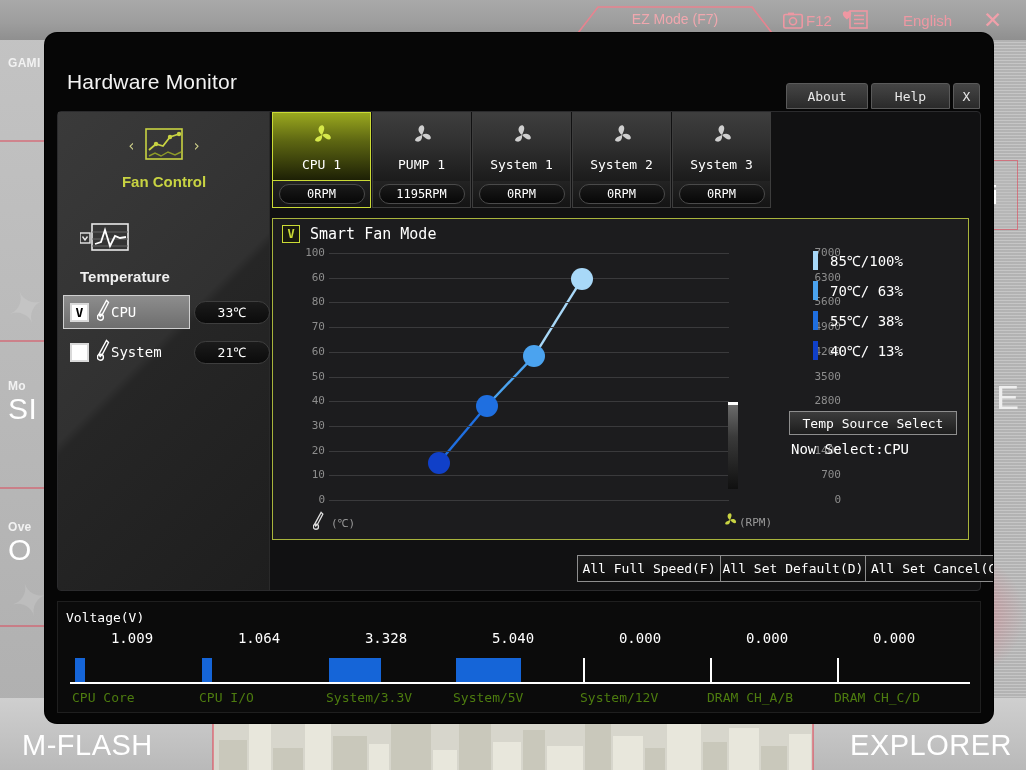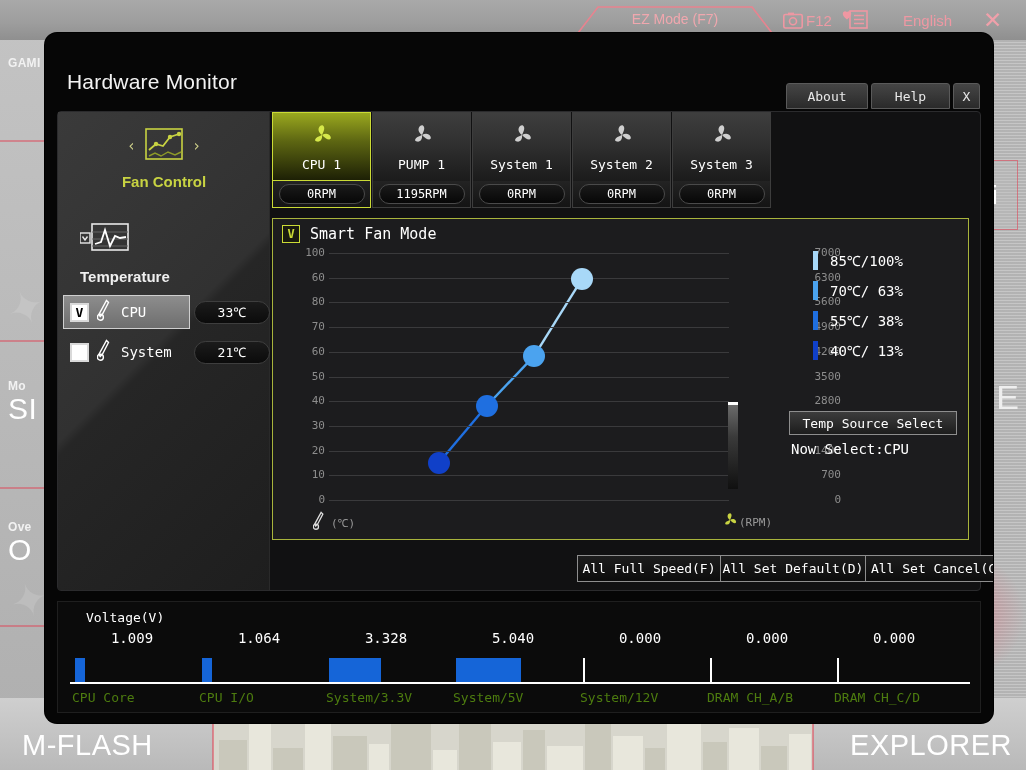--- a/index.html
+++ b/index.html
@@ -89,21 +89,21 @@
   #temp-blk { position:absolute; left:22px; top:110px; }
   #temp-label { margin-top:10px; font-family:"Liberation Sans",sans-serif; font-weight:bold;
      font-size:15px; color:#f0f0f0; }
   .temp-row { position:absolute; left:5px; width:207px; height:36px; display:flex; align-items:center; }
   .temp-row.active .row-left { background:linear-gradient(180deg,#8d8d8d,#6e6e6e); border:1px solid #cfcfcf; }
   .row-left { width:152px; height:34px; display:flex; align-items:center; padding-left:6px;
      background:transparent; border:1px solid transparent; }
   .chk { width:19px; height:19px; background:#fff; border:2px solid #d9d9d9;
      display:flex; align-items:center; justify-content:center;
      font-size:13px; color:#000; font-weight:bold; font-family:"DejaVu Sans Mono",monospace; flex:none; }
-  .temp-name { margin-left:10px; font-size:14px; color:#fff; }
+  .temp-name { font-size:14px; color:#fff; }
   .temp-val { width:92px; height:23px; margin-left:4px; border-radius:12px;
      background:linear-gradient(180deg,#1b1b1b,#0b0b0b); border:1px solid #3e3e3e;
      color:#fff; font-size:13px; display:flex; align-items:center; justify-content:center; }
   .therm-icon { margin-left:8px; }
 
   
   #fan-tabs { position:absolute; left:214px; top:0; display:flex; }
   .fan-tab { width:99px; margin-right:1px; }
   .fan-tab .top { height:69px; background:linear-gradient(180deg,#3e3e3e 0%,#303030 45%,#1b1b1b 100%);
      border:1px solid #3d3d3d; border-bottom:none; display:flex; flex-direction:column;
@@ -153,21 +153,21 @@
   
   #action-row { position:absolute; left:519px; top:443px; display:flex; }
   .act-btn { height:27px; background:linear-gradient(180deg,#1d1d1d,#0c0c0c);
      border:1px solid #8e8e8e; color:#fff; font-size:13px;
      display:flex; align-items:center; justify-content:center; cursor:pointer; margin-right:-1px; }
   #act-full { width:144px; } #act-default { width:146px; } #act-cancel { width:145px; }
 
   
   #volt-panel { position:absolute; left:12px; top:568px; width:924px; height:112px;
      background:#0b0b0b; border:1px solid #1f1f1f; }
-  #volt-title { position:absolute; left:28px; top:8px; font-size:13px; color:#fff; }
+  #volt-title { position:absolute; left:8px; top:8px; font-size:13px; color:#fff; }
   .volt-col { position:absolute; top:28px; width:124px; }
   .volt-num { text-align:center; font-size:14px; color:#fff; }
   .volt-tick { position:absolute; top:56px; width:2px; height:24px; background:#fff; }
   .volt-fill { position:absolute; top:56px; height:24px; background:#1565d8; }
   #volt-baseline { position:absolute; left:12px; top:80px; width:900px; height:2px; background:#fff; }
   .volt-lbl { position:absolute; top:88px; font-size:13px; color:#4d7c0f; white-space:nowrap; }
 </style>
 </head>
 <body>
 

